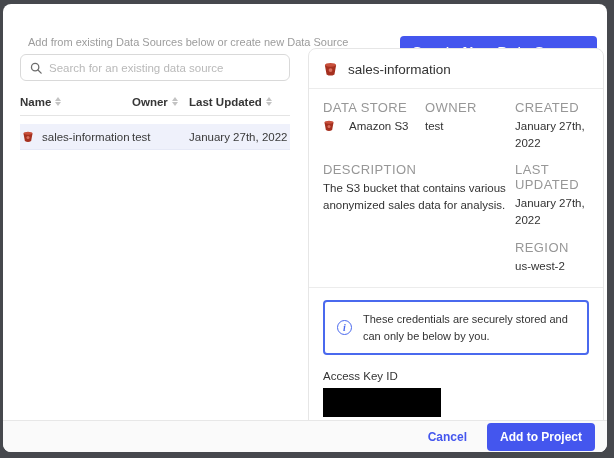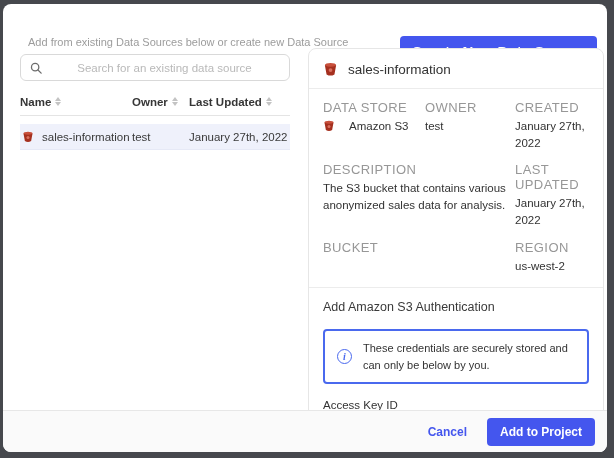--- a/index.html
+++ b/index.html
@@ -40,21 +40,21 @@
     font-family:inherit;cursor:pointer;margin-top:24px;
   }
   
   .search{
     position:absolute;left:17px;top:50px;width:270px;height:27px;
     border:1px solid #d9d9d9;border-radius:6px;
     display:flex;align-items:center;gap:7px;padding:0 9px;background:#fff;
   }
   .search input{
     border:none;outline:none;flex:1;font-size:11.5px;color:#333;
-    font-family:inherit;background:transparent;text-align:center;
+    font-family:inherit;background:transparent;
   }
   .search input::placeholder{color:#b9b9b9;}
   
   .table{position:absolute;left:17px;top:84px;width:270px;font-size:11.5px;}
   .thead{
     display:flex;align-items:center;height:28px;
     border-bottom:1px solid #e4e4e4;color:#363636;font-weight:700;
   }
   .th{display:flex;align-items:center;gap:4px;cursor:pointer;}
   .col-name{width:112px;}
@@ -107,21 +107,21 @@
     border:1.4px solid var(--info-border);color:var(--info-border);
     font-family:"Liberation Serif","DejaVu Serif",serif;font-style:italic;
     font-size:10px;line-height:14px;text-align:center;font-weight:700;
   }
   .info-text{font-size:11px;color:#333;line-height:1.5;}
   .field-label{font-size:11.5px;font-weight:500;color:#333;margin-top:15px;}
   .redaction{width:118px;height:29px;background:var(--redaction);margin-top:6px;}
   .secret-label{margin-top:11px;}
   
   .footer{
-    position:absolute;left:0;right:0;bottom:0;height:42px;
+    position:absolute;left:0;right:0;bottom:0;height:32px;
     background:#fafafa;border-top:1px solid #e7e7e7;
     display:flex;align-items:center;justify-content:flex-end;
     gap:20px;padding-right:12px;
   }
   .cancel-link{
     color:var(--accent);font-size:12px;font-weight:600;cursor:pointer;
     background:none;border:none;font-family:inherit;
   }
   .submit-btn{
     background:var(--accent);color:#fff;font-size:12px;font-weight:600;
@@ -227,32 +227,30 @@
       <div class="cell span2">
         <div class="lbl">DESCRIPTION</div>
         <div class="val">The S3 bucket that contains various anonymized sales data for analysis.</div>
       </div>
       <div class="cell">
         <div class="lbl">LAST UPDATED</div>
         <div class="val">January 27th, 2022</div>
       </div>
 
       <div class="cell span2">
-        <div class="lbl">BUCKET</div>
       </div>
       <div class="cell">
         <div class="lbl">REGION</div>
         <div class="val">us-west-2</div>
       </div>
     </div>
 
     <div class="card-divider"></div>
 
     <div class="auth">
-      <div class="auth-heading">Add Amazon S3 Authentication</div>
 
       <div class="info-box">
         <span class="info-icon">i</span>
         <span class="info-text">These credentials are securely stored and can only be below by you.</span>
       </div>
 
       <div class="field-label">Access Key ID</div>
       <div class="redaction"></div>
 
       <div class="field-label secret-label">Secret Access Key</div>

